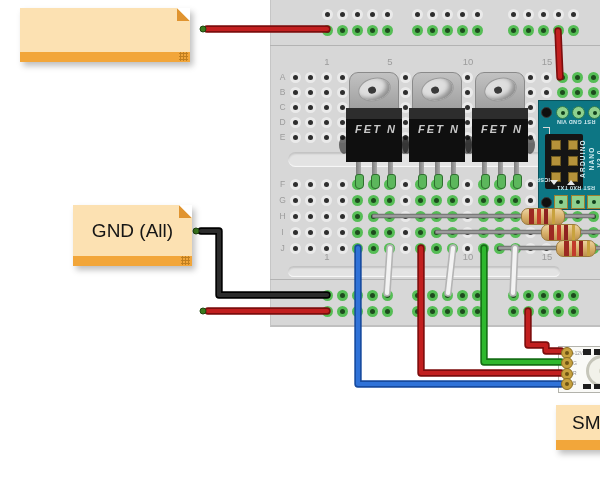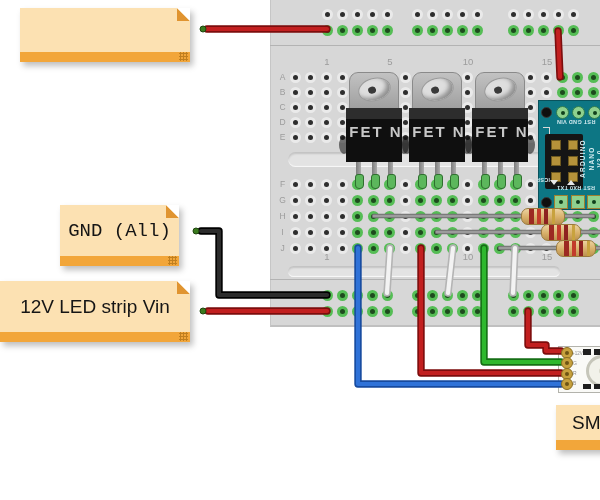--- a/index.html
+++ b/index.html
@@ -24,22 +24,22 @@
   .fet .shadow{position:absolute;top:66px;width:10px;height:18px;border-radius:50%;
                background:rgba(12,12,12,.55);}
   .fet .tab{position:absolute;left:3px;top:2px;width:48px;height:40px;border:1px solid #8a8a8a;
             background:linear-gradient(180deg,#c2c2c2,#9b9b9b);border-radius:9px 9px 3px 3px;}
   .fet .oval{position:absolute;left:12px;top:8px;width:31px;height:21px;border-radius:50%;
              background:#dedede;border:1px solid #9a9a9a;transform:rotate(-14deg);
              box-shadow:inset -3px -3px 4px rgba(80,80,80,.55);}
   .fet .oval i{position:absolute;left:9px;top:7px;width:8px;height:7px;border-radius:50%;background:#3a3a3a;}
   .fet .dband{position:absolute;left:0;top:38px;width:56px;height:12px;background:#2d2d2d;}
   .fet .fbody{position:absolute;left:0;top:49px;width:56px;height:43px;background:#0f0f0f;}
-  .fet .lbl{position:absolute;left:0;top:53px;width:60px;text-align:center;font-size:15px;
-            font-weight:bold;letter-spacing:2px;color:#c8c8c8;}
+  .fet .lbl{position:absolute;left:0;top:53px;width:60px;text-align:center;font-size:11px;
+            font-weight:bold;letter-spacing:2px;color:#c8c8c8;font-style:italic;}
   .fet .leg{position:absolute;top:92px;width:5px;height:14px;
             background:linear-gradient(90deg,#7c7c7c,#ababab);}
   .fet .tip{position:absolute;top:104px;width:7px;height:13px;background:#5cb75c;
             border:1px solid #2f6f2f;border-radius:3px 3px 4px 4px;}
 
   
   .nano{position:absolute;left:538px;top:100px;width:62px;height:108px;background:#0d7684;
         border:1px solid #09525c;z-index:30;}
   .nano .bhole{position:absolute;width:9px;height:9px;border-radius:50%;background:#0f0f0f;border:1px solid #3a3a3a;}
   .npad{position:absolute;width:11px;height:11px;border-radius:50%;background:#8ed18e;border:1.5px solid #2f7d4f;}
@@ -1057,29 +1057,22 @@
   <div class="lpad" style="left:561px;top:357px;"></div>
   <div class="lpad" style="left:561px;top:368px;"></div>
   <div class="lpad" style="left:561px;top:378px;"></div>
 
   <div class="note" style="left:20px;top:8px;width:170px;height:54px;">
     <div class="bar"></div>
     <div class="foldc"></div>
     <div class="foldw"></div>
     <div class="grip"></div>
   </div>
-  <div class="note" style="left:60px;top:205px;width:119px;height:61px;font-family:Liberation Mono, monospace;">
+  <div class="note" style="left:73px;top:205px;width:119px;height:61px;">
     <div class="txt">GND (All)</div>
-    <div class="bar"></div>
-    <div class="foldc"></div>
-    <div class="foldw"></div>
-    <div class="grip"></div>
-  </div>
-  <div class="note" style="left:0px;top:281px;width:190px;height:61px;">
-    <div class="txt">12V LED strip Vin</div>
     <div class="bar"></div>
     <div class="foldc"></div>
     <div class="foldw"></div>
     <div class="grip"></div>
   </div>
   <div class="note leftalign" style="left:556px;top:405px;width:120px;height:45px;">
     <div class="txt">SMD</div>
     <div class="bar"></div>
 
   </div>

